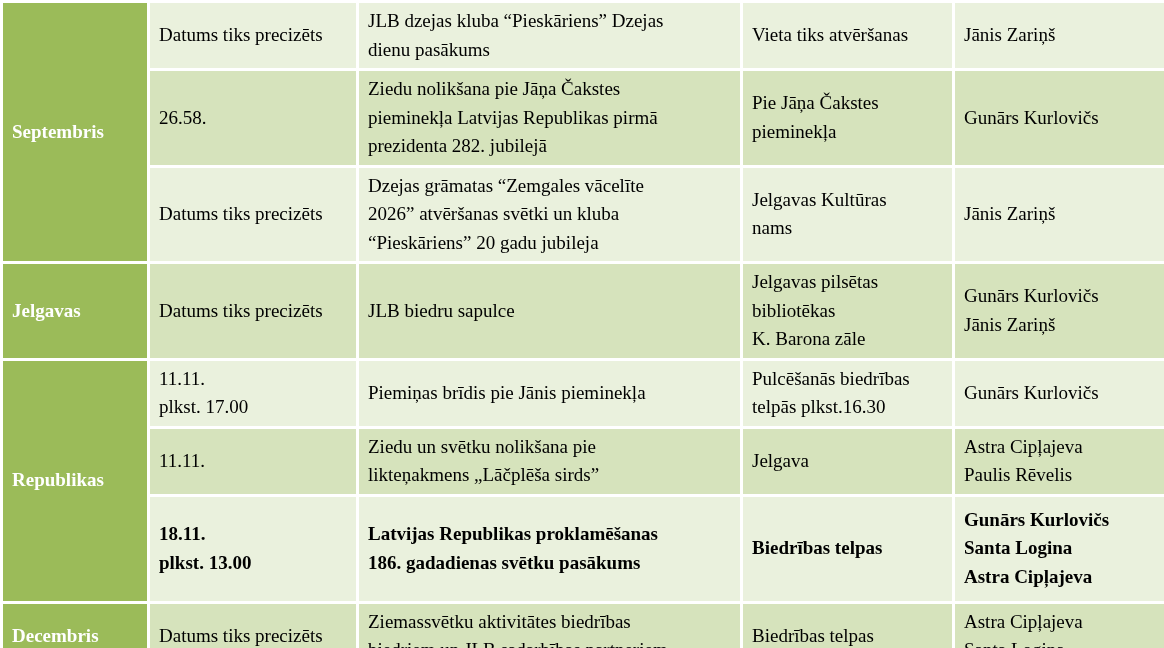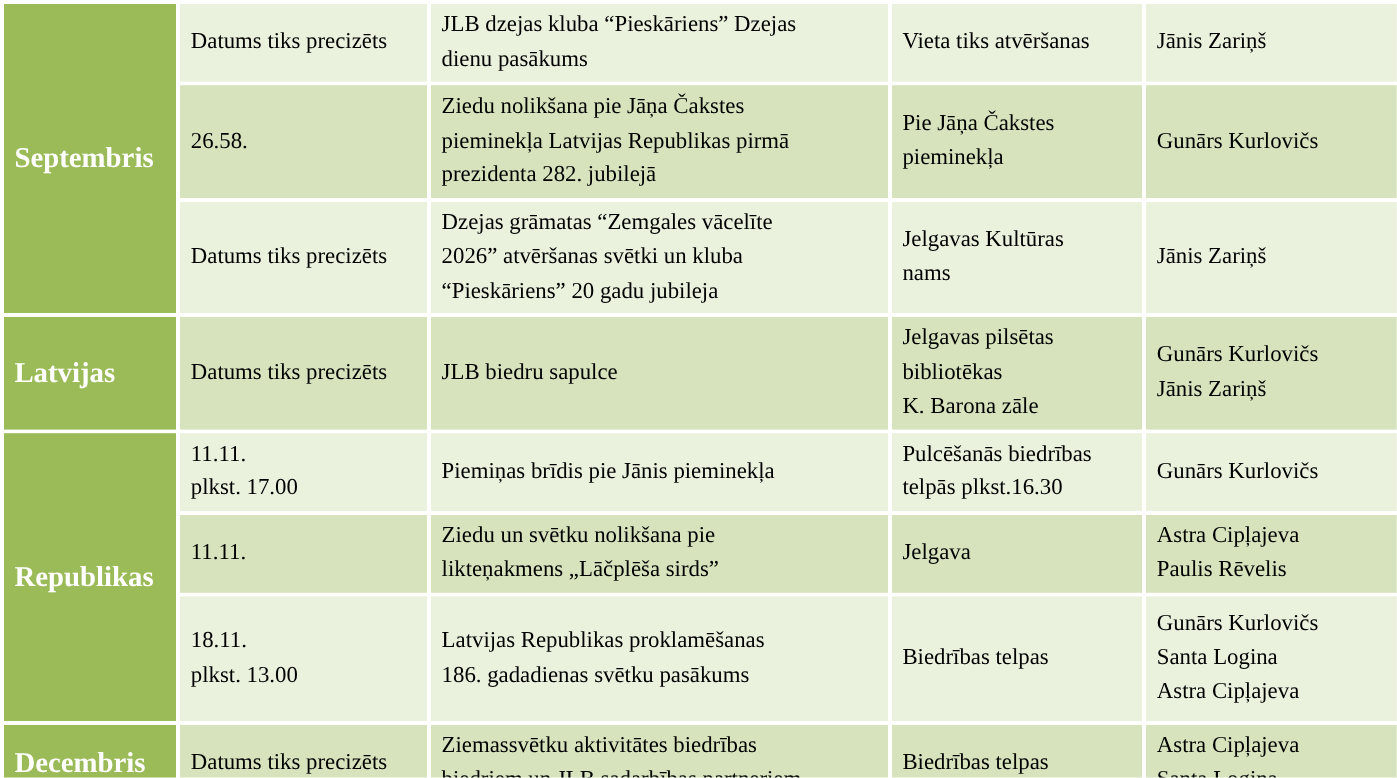--- a/index.html
+++ b/index.html
@@ -24,21 +24,21 @@
     line-height: 1.5;
     color: var(--body_text, #000000);
     white-space: pre-line;
     overflow: hidden;
     word-wrap: break-word;
   }
   td.month {
     background: var(--month_bg, #9bbb59);
     color: var(--month_text, #ffffff);
     font-weight: bold;
-    font-size: 24px;
+    font-size: 19px;
     white-space: normal;
   }
   td.light { background: var(--row_light, #eaf1dd); }
   td.dark  { background: var(--row_dark,  #d6e3bc); }
   col.c-month    { width: 147px; }
   col.c-date     { width: 209px; }
   col.c-event    { width: 384px; }
   col.c-location { width: 212px; }
   col.c-persons  { width: 212px; }
 </style>
@@ -76,21 +76,21 @@
       <td class="light">Datums tiks precizēts</td>
       <td class="light">Dzejas grāmatas “Zemgales vācelīte
 2026” atvēršanas svētki un kluba
 “Pieskāriens” 20 gadu jubileja</td>
       <td class="light">Jelgavas Kultūras
 nams</td>
       <td class="light">Jānis Zariņš</td>
     </tr>
 
     <tr style="height:92px;">
-      <td class="month">Latvijas</td>
+      <td class="month">Jelgavas</td>
       <td class="dark">Datums tiks precizēts</td>
       <td class="dark">JLB biedru sapulce</td>
       <td class="dark">Jelgavas pilsētas
 bibliotēkas
 K. Barona zāle</td>
       <td class="dark">Gunārs Kurlovičs
 Jānis Zariņš</td>
     </tr>
 
     <tr style="height:66px;">
@@ -103,21 +103,21 @@
       <td class="light">Gunārs Kurlovičs</td>
     </tr>
     <tr style="height:65px;">
       <td class="dark">11.11.</td>
       <td class="dark">Ziedu un svētku nolikšana pie
 likteņakmens „Lāčplēša sirds”</td>
       <td class="dark">Jelgava</td>
       <td class="dark">Astra Cipļajeva
 Paulis Rēvelis</td>
     </tr>
-    <tr style="height:107px;">
+    <tr style="height:107px;font-weight:bold;">
       <td class="light">18.11.
 plkst. 13.00</td>
       <td class="light">Latvijas Republikas proklamēšanas
 186. gadadienas svētku pasākums</td>
       <td class="light">Biedrības telpas</td>
       <td class="light">Gunārs Kurlovičs
 Santa Logina
 Astra Cipļajeva</td>
     </tr>
 

